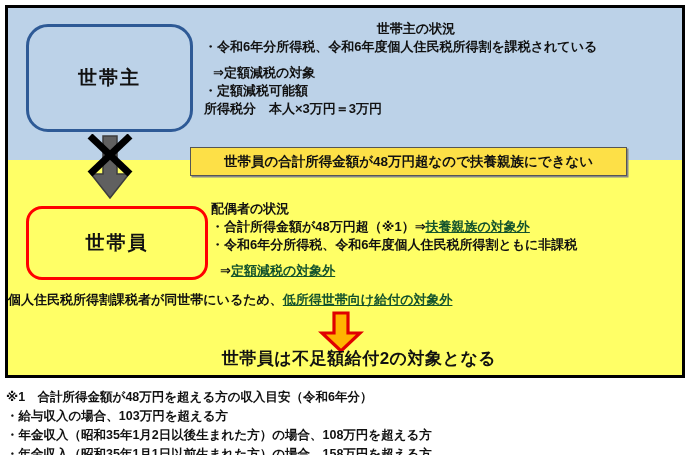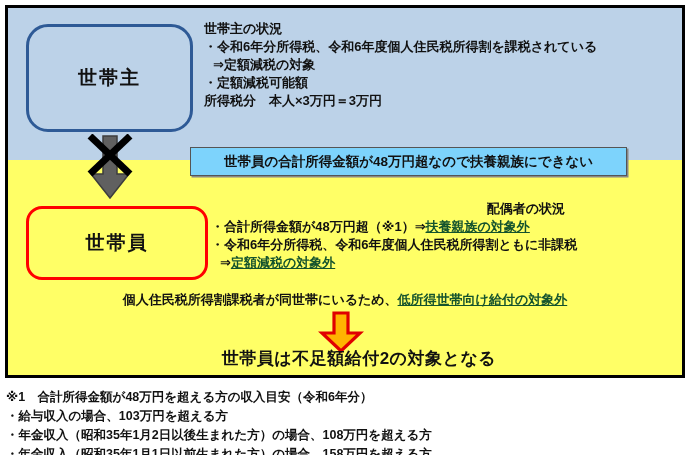--- a/index.html
+++ b/index.html
@@ -91,21 +91,21 @@
 
   
   #callout-box {
     position: absolute;
     left: 182px;
     top: 139px;
     width: 437px;
     height: 29px;
     box-sizing: border-box;
     border: 1.5px solid #555555;
-    background: #7dd3fc;
+    background: #fde047;
     display: flex;
     align-items: center;
     justify-content: center;
     font-size: 13.5px;
     font-weight: bold;
     color: #111111;
     box-shadow: 1.5px 1.5px 0 #888888;
   }
 
   
@@ -115,48 +115,49 @@
     font-weight: bold;
     line-height: 1.38;
   }
   #head-status {
     left: 196px;
     top: 12px;
     width: 480px;
     font-size: 13px;
   }
   #head-status .heading {
+    text-align: center;
     padding-right: 56px;
   }
   #spouse-status {
     left: 203px;
     top: 192px;
     width: 470px;
     font-size: 13px;
   }
   #spouse-status .heading {
-    text-align: right;
-    padding-right: 116px;
-  }
-
-  .indent1 { padding-left: 9px; }
+    text-align: left;
+    padding-right: 80px;
+  }
+
+  .indent1 { padding-left: 9px; margin-top: 8px; }
 
   .redu {
     color: #14532d;
     text-decoration: underline;
     text-underline-offset: 1px;
   }
 
   
   #lowincome-line {
     position: absolute;
     left: 0;
     right: 0;
     top: 283px;
-    text-align: center;
+    text-align: left;
     font-size: 13px;
     font-weight: bold;
     color: #111111;
   }
 
   
   #orange-arrow {
     position: absolute;
     left: 310px;
     top: 303px;

